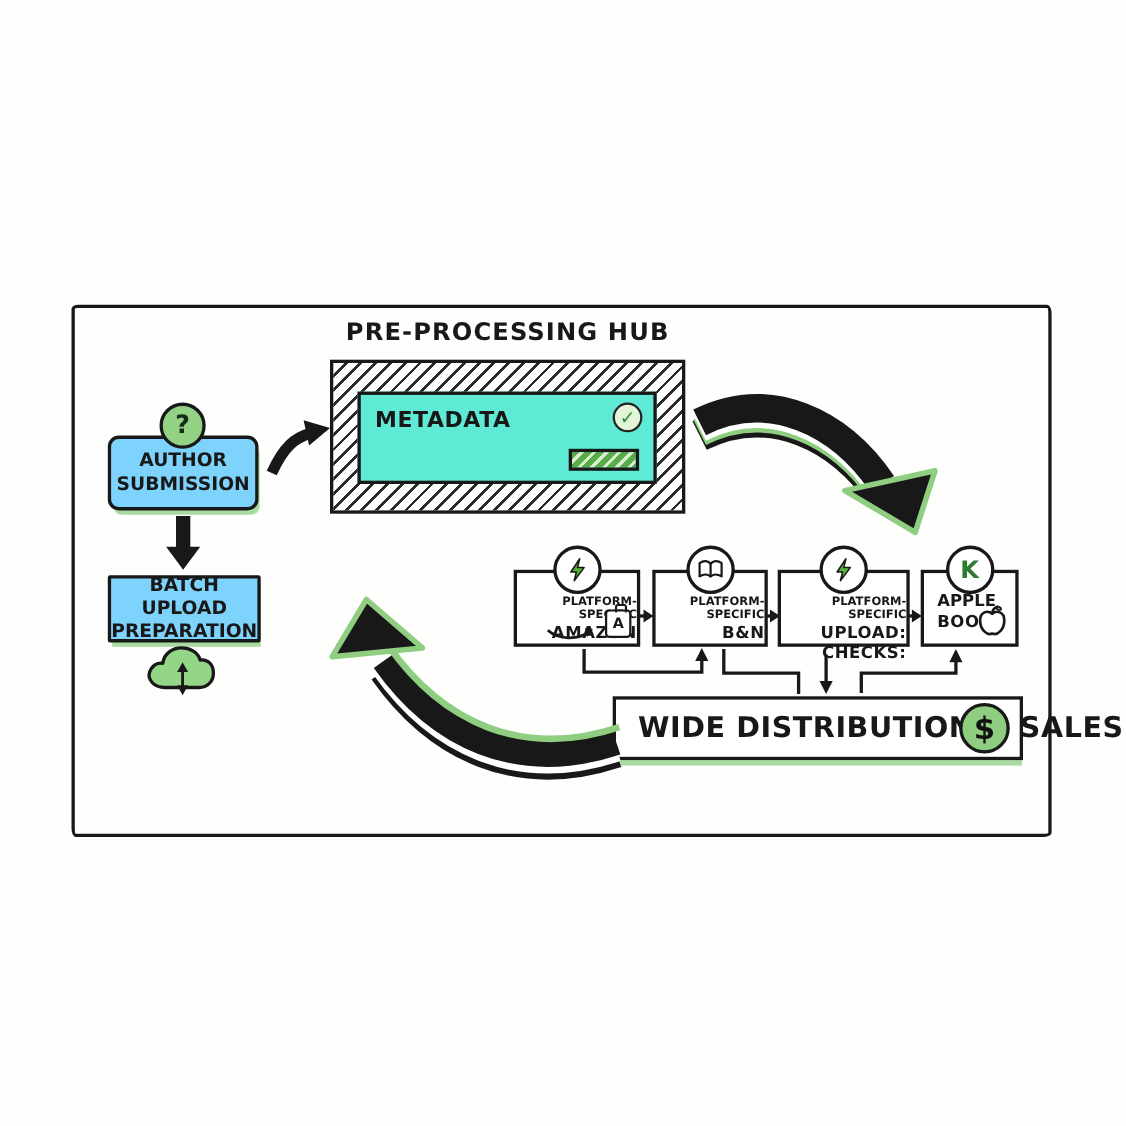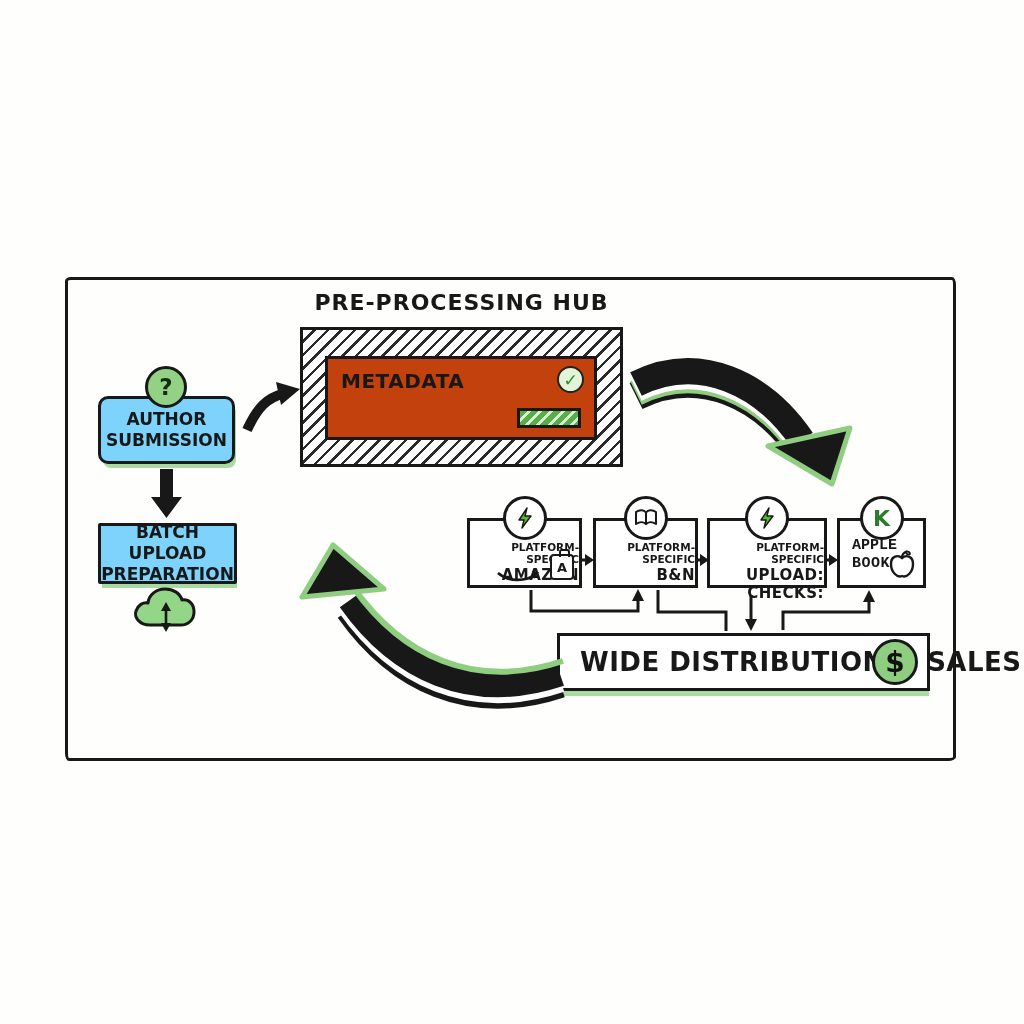--- a/index.html
+++ b/index.html
@@ -19,21 +19,21 @@
     font-size:22px;font-weight:bold;letter-spacing:1px;
   }
   
   #hub{
     left:300px;top:327px;width:323px;height:140px;box-sizing:border-box;
     border:3.5px solid #181818;
     background:repeating-linear-gradient(135deg,#ffffff 0 7px,#2a2a2a 7px 9.5px);
   }
   #hub-inner{
     left:325px;top:356px;width:272px;height:84px;box-sizing:border-box;
-    background:#c2410c;border:3px solid #181818;
+    background:#5eead4;border:3px solid #181818;
   }
   #hub-label{left:13px;top:9px;font-size:20px;font-weight:bold;line-height:1.3;letter-spacing:0.5px;}
   #hub-check{
     right:10px;top:7px;width:27px;height:27px;border-radius:50%;
     background:#e2f5d8;border:2.5px solid #222;box-sizing:border-box;
     display:flex;align-items:center;justify-content:center;
     font-size:17px;font-weight:bold;color:#2e8b2e;
   }
   #hub-progress{
     right:13px;bottom:9px;width:64px;height:20px;box-sizing:border-box;
@@ -72,21 +72,21 @@
   .picon{
     position:absolute;left:50%;top:-25px;margin-left:-22px;width:44px;height:44px;
     border-radius:50%;background:#fff;border:3px solid #181818;box-sizing:border-box;
     display:flex;align-items:center;justify-content:center;z-index:4;
   }
   .kletter{font-size:22px;font-weight:bold;color:#2c7b2e;}
   #p1{left:467px;top:518px;width:115px;height:70px;}
   #p2{left:593px;top:518px;width:105px;height:70px;}
   #p3{left:707px;top:518px;width:120px;height:70px;}
   #p4{left:837px;top:518px;width:89px;height:70px;text-align:left;}
-  #p4 .l1,#p4 .l2{margin-left:12px;text-align:left;font-family:Liberation Mono, monospace;}
+  #p4 .l1,#p4 .l2{margin-left:12px;text-align:left;}
   #p4 .l1{font-size:15px;margin-top:16px;}
   #p4 .l2{font-size:15px;}
   .badge-bag{
     position:absolute;right:5px;bottom:5px;width:24px;height:26px;
     border:2.5px solid #181818;border-radius:4px;box-sizing:border-box;background:#fff;
     font-size:13px;font-weight:bold;display:flex;align-items:center;justify-content:center;
   }
   .badge-bag::before{
     content:"";position:absolute;top:-7px;left:7px;width:7px;height:6px;
     border:2px solid #181818;border-bottom:none;border-radius:3px 3px 0 0;

